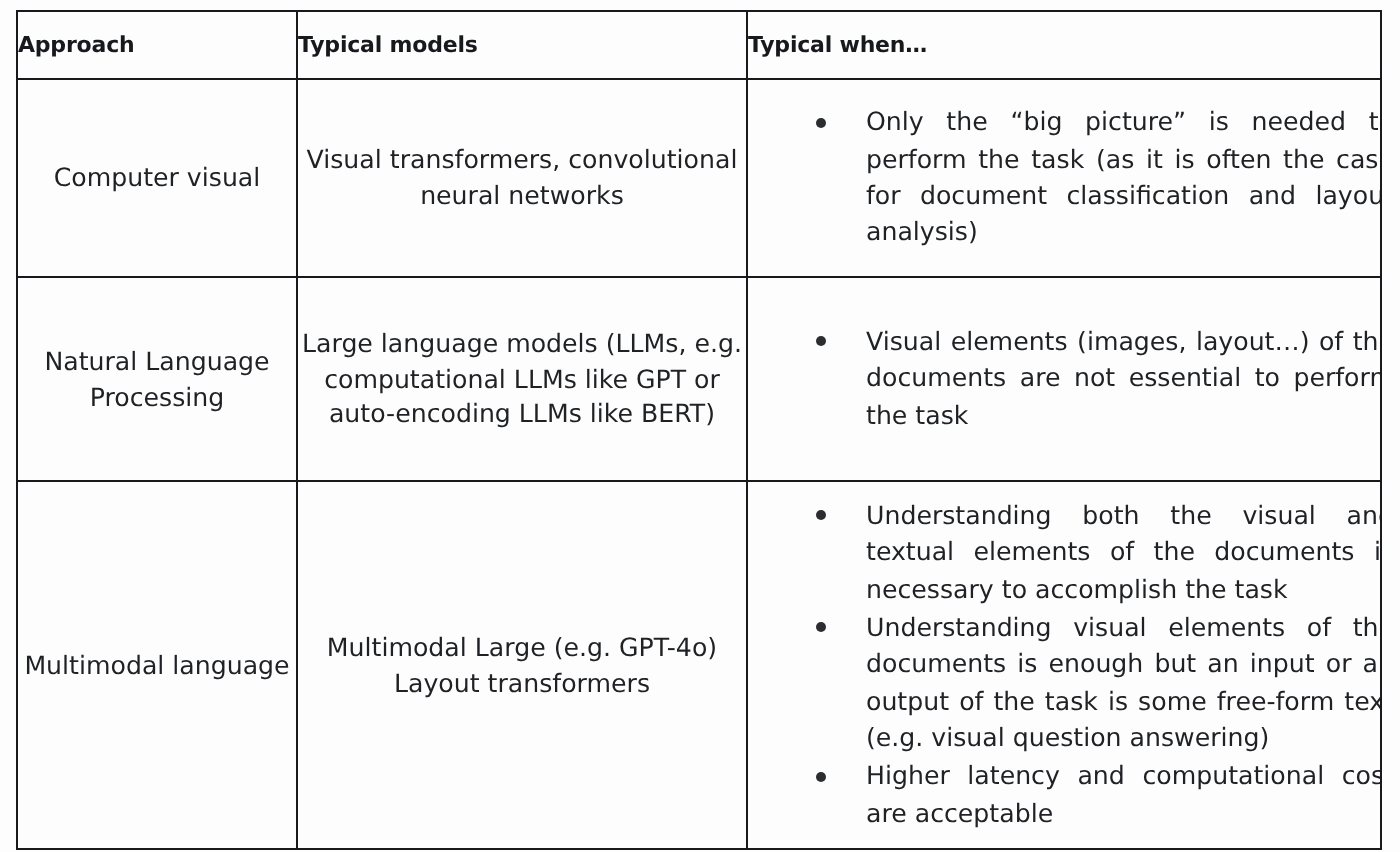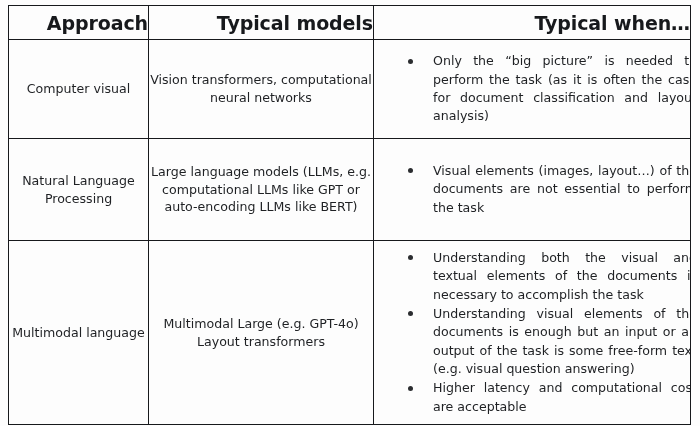--- a/index.html
+++ b/index.html
@@ -44,22 +44,22 @@
   col.c-approach { width: 140px; }
   col.c-models   { width: 225px; }
   col.c-when     { width: 317px; }
 
   
   .hdr-row th {
     height: 33px;
   }
   .hdr-cell {
     font-weight: bold;
-    font-size: 19px;
-    text-align: right;
+    font-size: 11px;
+    text-align: left;
     letter-spacing: -0.1px;
     color: #17191c;
     padding: 0 4px;
   }
 
   
   .cell-center {
     text-align: center;
     font-size: 12.6px;
     line-height: 1.42;
@@ -124,21 +124,21 @@
         <th class="hdr-cell">Approach</th>
         <th class="hdr-cell">Typical models</th>
         <th class="hdr-cell">Typical when…</th>
       </tr>
     </thead>
 
     <tbody>
 
       <tr class="row-1">
         <td class="cell-center">Computer visual</td>
-        <td class="cell-center">Vision transformers, computational neural networks</td>
+        <td class="cell-center">Visual transformers, convolutional neural networks</td>
         <td class="cell-when">
           <ul class="bullets">
             <li>
               <span class="dot"></span>
               <span class="txt">Only the “big picture” is needed to perform the task (as it is often the case for document classification and layout analysis)</span>
             </li>
           </ul>
         </td>
       </tr>
 

